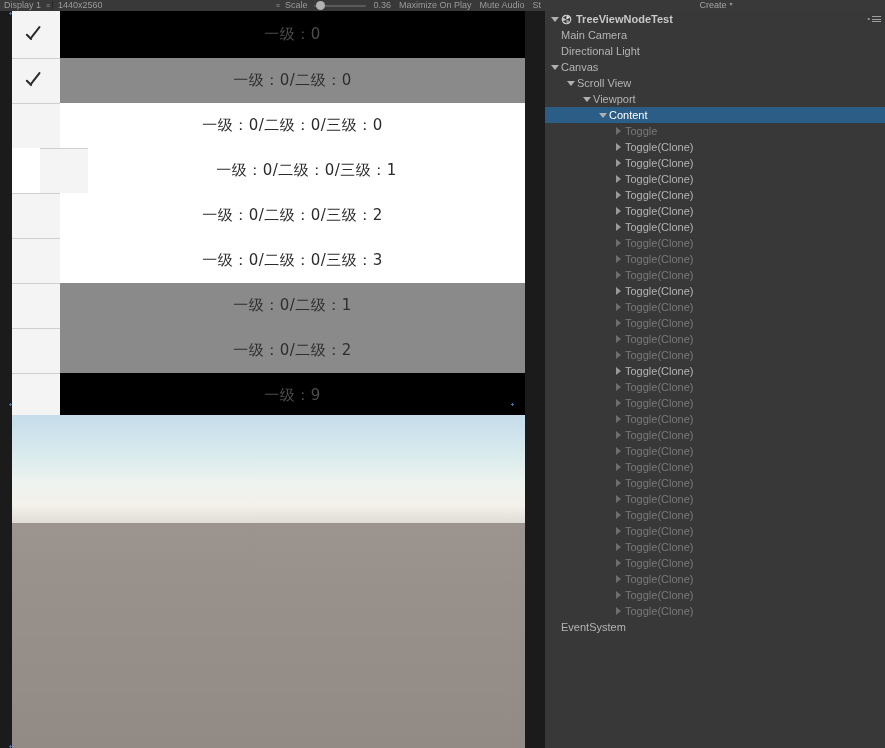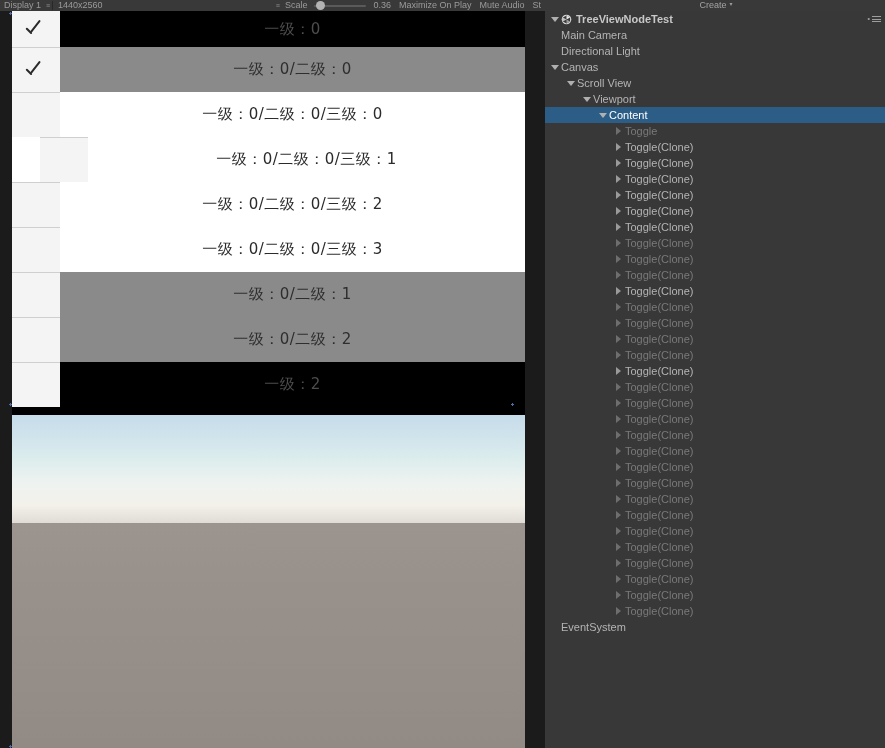--- a/index.html
+++ b/index.html
@@ -160,21 +160,21 @@
       </div>
       <div class="tb-item">
         <span>St</span>
       </div>
     </div>
 
     <div class="game-area">
       <div class="game-render">
 
         <div class="scrollview" id="tree-list">
-            <div class="tree-row lvl1" style="height: 36px;">
+            <div class="tree-row lvl1" style="height: 47px;">
               <div class="tree-check">
                 <span class="check-glyph"></span>
               </div>
               <div class="tree-label">一级：0</div>
             </div>
             <div class="tree-row lvl2" style="height: 45px;">
               <div class="tree-check sep">
                 <span class="check-glyph"></span>
               </div>
               <div class="tree-label">一级：0/二级：0</div>
@@ -198,21 +198,21 @@
             <div class="tree-row lvl2" style="height: 45px;">
               <div class="tree-check sep"></div>
               <div class="tree-label">一级：0/二级：1</div>
             </div>
             <div class="tree-row lvl2" style="height: 45px;">
               <div class="tree-check sep"></div>
               <div class="tree-label">一级：0/二级：2</div>
             </div>
             <div class="tree-row lvl1" style="height: 45px;">
               <div class="tree-check sep"></div>
-              <div class="tree-label">一级：2</div>
+              <div class="tree-label">一级：9</div>
             </div>
           </div>
 
         <div class="scene-preview">
           <div class="sky"></div>
           <div class="ground"></div>
         </div>
 
       </div>
 

